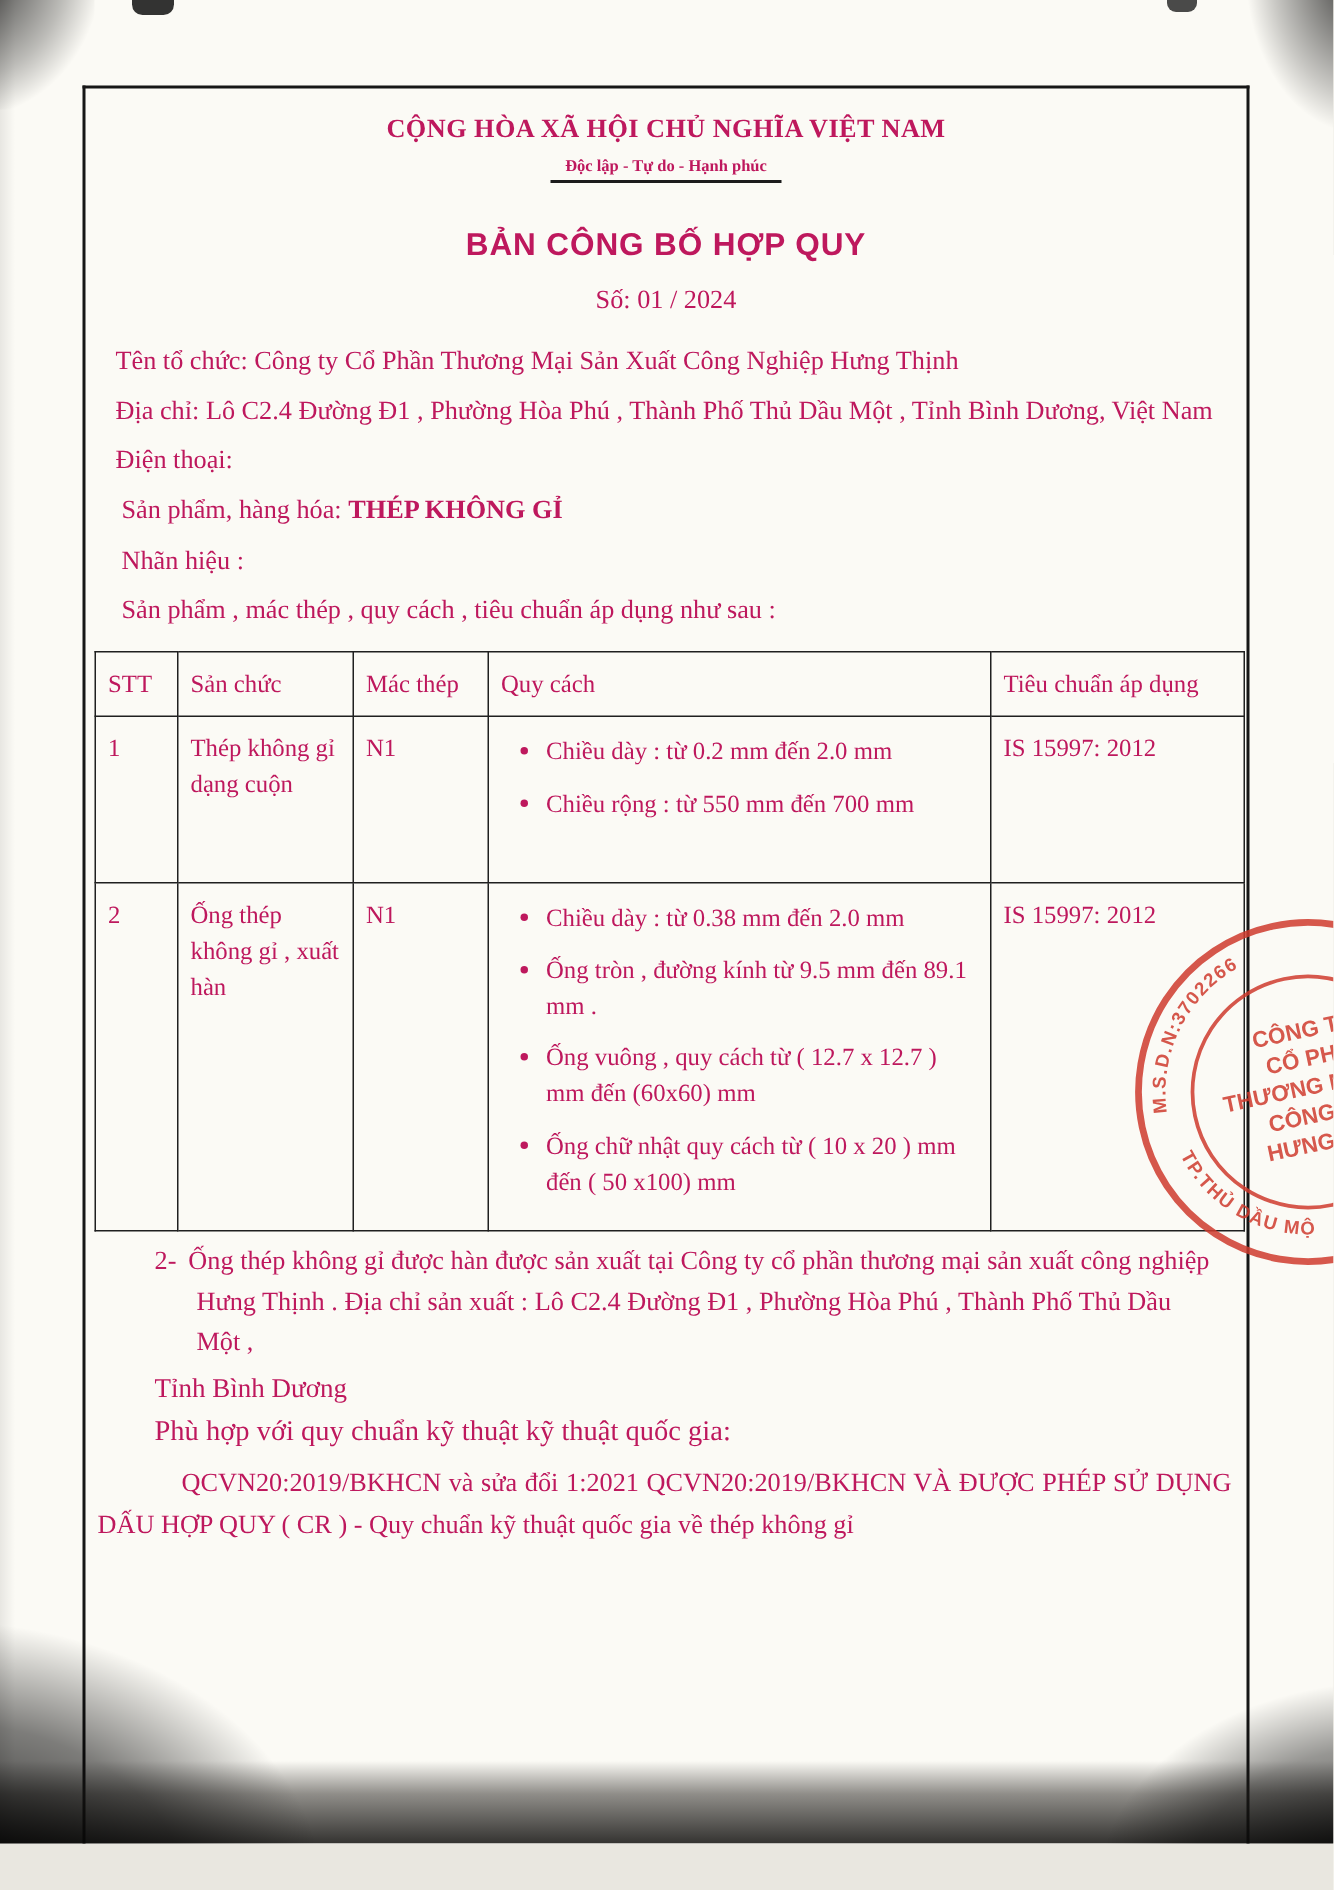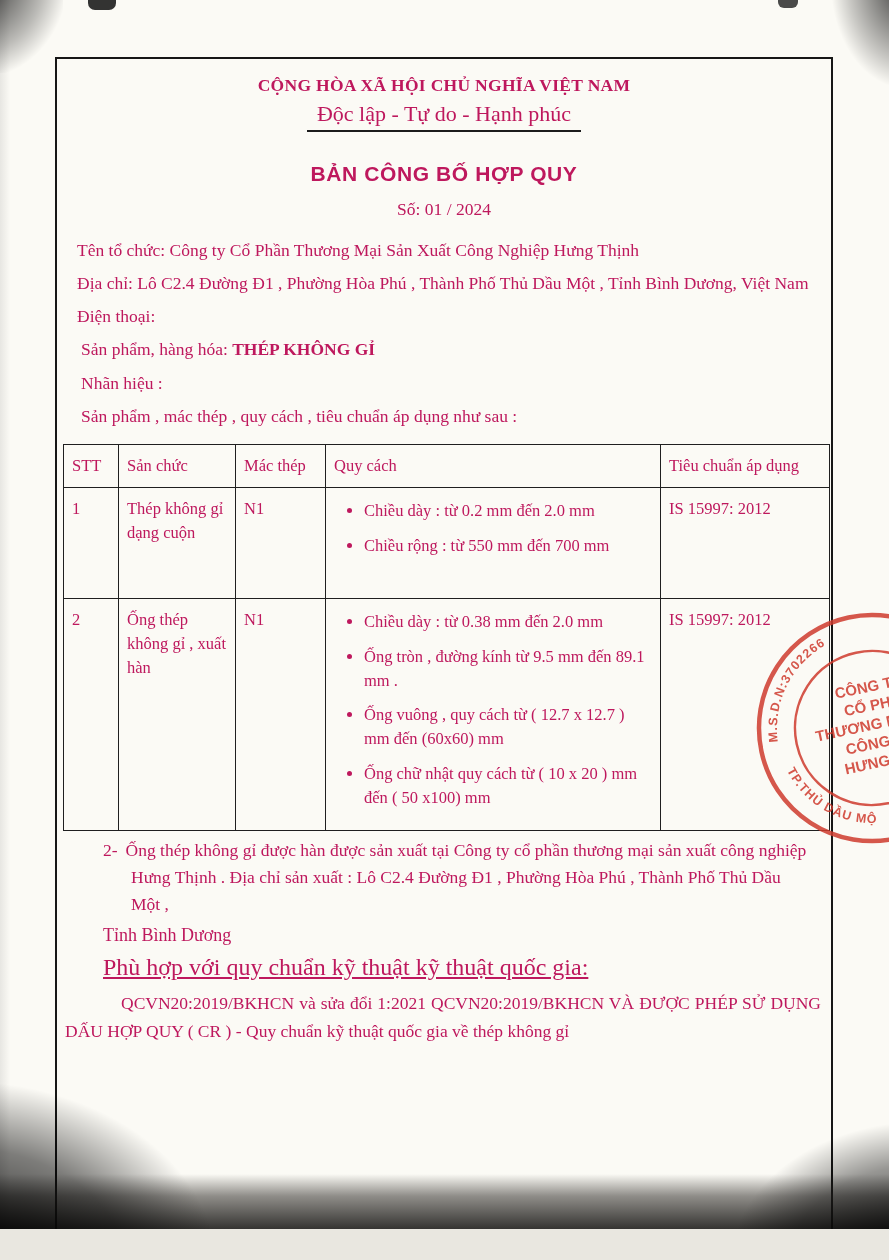--- a/index.html
+++ b/index.html
@@ -7,21 +7,21 @@
   .page{position:relative;width:889px;height:1229px;background:#fbfaf5;overflow:hidden;color:#be185d;}
   .page::before{content:"";position:absolute;left:0;top:0;bottom:0;width:10px;
     background:linear-gradient(to right,rgba(0,0,0,.08),rgba(0,0,0,0));pointer-events:none;}
 
   
   .frame{position:absolute;left:55px;top:57px;width:778px;height:1203px;
     border:2px solid #161616;border-bottom:none;box-sizing:border-box;}
 
   .nat-title{margin:16px 0 0 0;text-align:center;font-size:17.5px;font-weight:bold;letter-spacing:.3px;}
   .motto-wrap{text-align:center;margin-top:5px;}
-  .motto{display:inline-block;font-size:22px;font-weight:normal;border-bottom:2.5px solid #1c1c1c;padding:0 10px 3px 10px;}
+  .motto{display:inline-block;font-size:11px;font-weight:bold;border-bottom:2.5px solid #1c1c1c;padding:0 10px 3px 10px;}
   .doc-title{margin:30px 0 0 0;text-align:center;font-family:"Liberation Sans",sans-serif;
     font-size:21px;font-weight:bold;letter-spacing:.6px;}
   .doc-no{margin:13px 0 0 0;text-align:center;font-size:17.5px;}
 
   .para{margin:6px 20px 0 20px;font-size:17.5px;line-height:1.55;}
   .para.first{margin-top:17px;}
   .para.indent{margin-left:24px;}
   .bold{font-weight:bold;}
 
   table.spec{border-collapse:collapse;margin:14px 0 0 6px;width:766px;font-size:16.5px;table-layout:fixed;}
@@ -34,21 +34,21 @@
   td.qc{padding:9px 10px 4px 8px;}
   .qc ul{margin:2px 0 0 0;padding:0 0 0 28px;}
   .qc li{margin:0 0 11px 2px;}
   tr.r1 td{height:92px;}
 
   .note{font-size:17.5px;line-height:1.55;}
   .note-1{margin:26px 24px 0 46px;}
   .note-2{margin:6px 24px 0 46px;padding-left:28px;text-indent:-28px;}
   .marker{margin-right:8px;}
   .province{margin:6px 24px 0 46px;font-size:18px;}
-  .conf-intro{margin:8px 24px 0 46px;font-size:24px;text-decoration:underline;}
+  .conf-intro{margin:8px 24px 0 46px;font-size:19px;}
   .conf-detail{margin:8px 10px 0 8px;font-size:17.5px;line-height:1.62;
     text-indent:56px;text-align:justify;}
 
   
   .stamp{position:absolute;left:752px;top:608px;width:240px;height:240px;
     transform:rotate(-12deg);opacity:.85;pointer-events:none;}
   .stamp .ring{fill:none;stroke:#cf3b2e;}
   .stamp text{fill:#cf3b2e;font-family:"Liberation Sans",sans-serif;font-weight:bold;}
   .stamp .c{text-anchor:middle;font-size:15px;}
   .stamp .arc{font-size:12.5px;letter-spacing:1px;}

